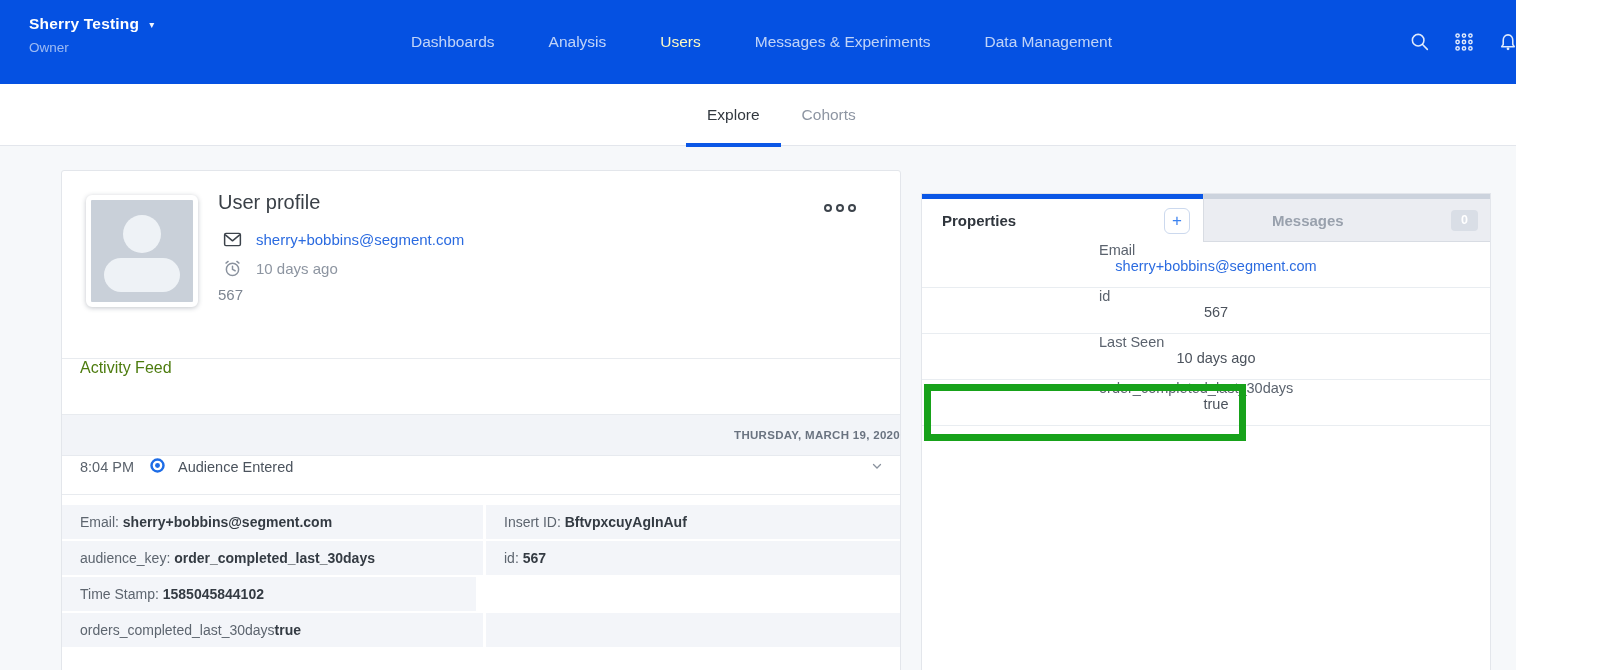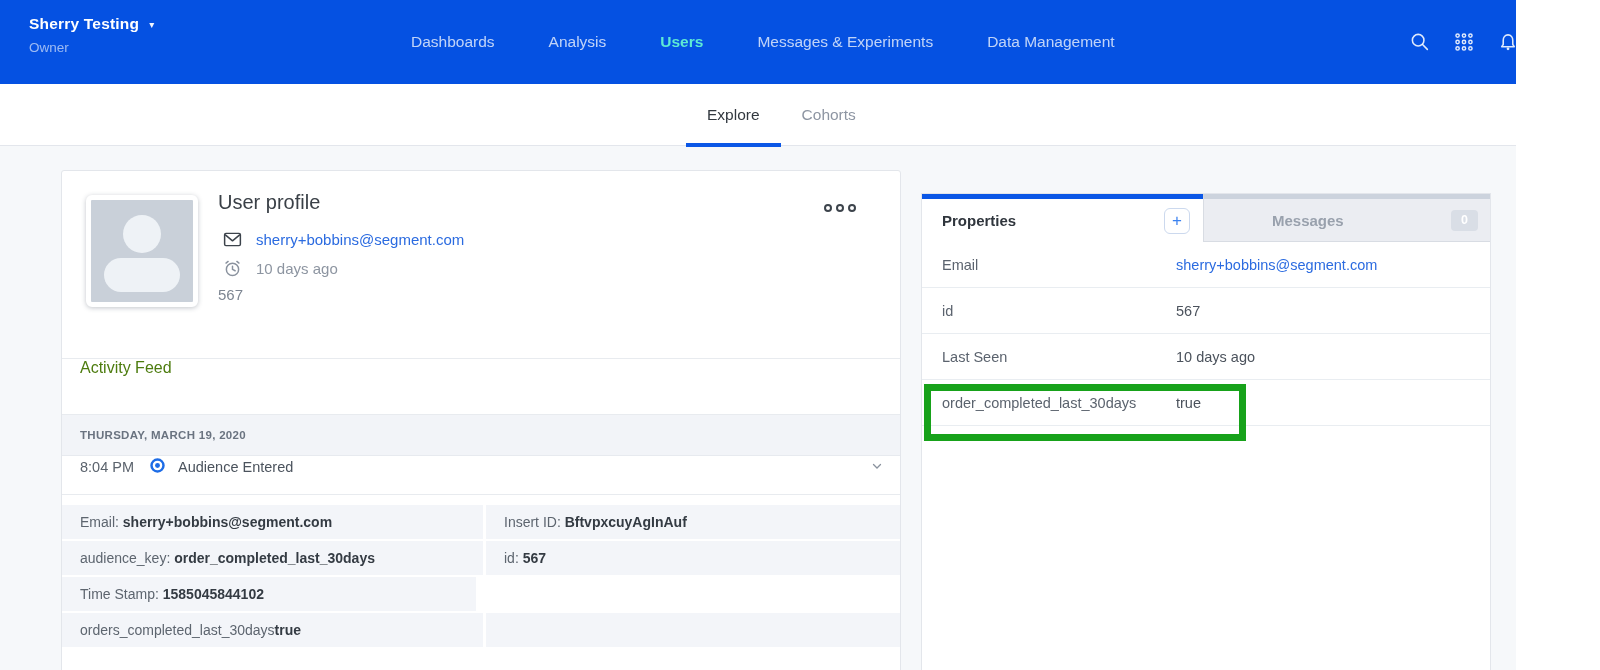--- a/index.html
+++ b/index.html
@@ -9,21 +9,21 @@
 
   
   .topbar { position:absolute; top:0; left:0; width:1600px; height:84px; background:#0551e2; color:#fff; }
   .project { position:absolute; left:29px; top:15px; }
   .project-name-row { display:flex; align-items:center; gap:10px; cursor:pointer; }
   .project-name { font-size:15.5px; font-weight:bold; letter-spacing:.2px; }
   .caret { font-size:10px; color:rgba(255,255,255,.95); }
   .project-role { font-size:13.5px; color:rgba(255,255,255,.6); margin-top:7px; }
   .topnav { position:absolute; left:411px; top:0; height:84px; display:flex; align-items:center; gap:54px; }
   .topnav .nav-item { font-size:15.5px; color:rgba(255,255,255,.75); cursor:pointer; white-space:nowrap; }
-  .topnav .nav-item.active { color:#5eead4; font-weight:bold; }
+  .topnav .nav-item.active { color:#fef9c3; font-weight:normal; }
   .top-icons { position:absolute; right:37px; top:0; height:84px; display:flex; align-items:center; gap:22px; }
   .icon-btn { width:22px; height:22px; display:flex; align-items:center; justify-content:center; color:rgba(255,255,255,.88); cursor:pointer; }
   .icon-btn svg { display:block; }
   .gear-glyph { font-family:"DejaVu Sans", sans-serif; font-size:23px; line-height:22px; }
 
   
   .subnav { position:absolute; top:84px; left:0; width:1600px; height:62px; background:#fff; border-bottom:1px solid #e3e6ec; }
   .subtabs { position:absolute; left:686px; top:0; height:62px; display:flex; }
   .subtab { position:relative; height:62px; display:flex; align-items:center; padding:0 21px; font-size:15.5px; color:#8d95a2; cursor:pointer; }
   .subtab.active { color:#32383f; }
@@ -40,21 +40,21 @@
   .profile-title { font-size:20px; color:#3a4047; margin-bottom:11px; }
   .info-row { display:flex; align-items:center; gap:13px; height:29px; font-size:15px; margin-left:4px; }
   .info-row svg { display:block; }
   .email-link { color:#2b6be0; cursor:pointer; }
   .muted { color:#8d95a1; }
   .uid { margin-top:3px; margin-left:0; font-size:15px; color:#7d8692; }
   .dots-menu { position:absolute; right:44px; top:33px; display:flex; gap:4px; cursor:pointer; }
   .dot { width:8px; height:8px; border:2px solid #3d444c; border-radius:50%; }
 
   .feed-title-row { height:56px; border-bottom:1px solid #e8ebef; display:flex; padding-left:18px; font-size:16px; color:#4d7c0f; }
-  .date-band { height:41px; background:#f2f4f8; border-bottom:1px solid #e7eaef; display:flex; align-items:center; padding-left:18px; font-size:11.5px; font-weight:bold; color:#6a7380; letter-spacing:.3px; }
+  .date-band { height:41px; background:#f2f4f8; border-bottom:1px solid #e7eaef; display:flex; align-items:center; padding-left:18px; font-size:11.5px; font-weight:bold; color:#6a7380; letter-spacing:.3px;justify-content:flex-end; }
   .event-row { height:39px; border-bottom:1px solid #e8ebef; display:flex; align-items:center; padding:0 16px 16px 18px; font-size:14.5px; cursor:pointer; }
   .event-time { color:#5b636d; width:64px; }
   .radio-icon { margin:0 13px 0 6px; }
   .event-name { color:#4b535d; }
   .chevron { margin-left:auto; color:#8a929e; }
 
   .details-table { padding-top:10px; }
   .detail-row { display:flex; gap:3px; margin-bottom:2px; }
   .detail-cell { height:34px; background:#f3f5f9; display:flex; align-items:center; padding-left:18px; font-size:14px; overflow:hidden; }
   .detail-cell.c0 { width:421px; }
@@ -64,21 +64,21 @@
 
   
   .card-right { position:absolute; left:921px; top:193px; width:570px; height:507px; background:#fff; border:1px solid #e3e6eb; }
   .tabs-row { display:flex; height:48px; }
   .tab-properties { width:281px; border-top:5px solid #0b57e6; background:#fff; display:flex; align-items:center; padding:0 13px 0 20px; cursor:pointer; }
   .tab-properties .tab-label { flex:1; font-size:15px; font-weight:bold; color:#30363d; }
   .add-btn { width:26px; height:26px; border:1px solid #ccd9ee; border-radius:6px; background:#fff; color:#3b82f0; font-size:17px; display:flex; align-items:center; justify-content:center; cursor:pointer; }
   .tab-messages { flex:1; background:#ebedf2; border-top:5px solid #ccd3dd; border-left:1px solid #d8dce3; border-bottom:1px solid #d8dce3; display:flex; align-items:center; padding:0 12px 0 24px; cursor:pointer; }
   .tab-messages .tab-label { flex:1; font-size:15px; font-weight:bold; color:#99a1ad;margin-left:44px; }
   .badge { min-width:27px; height:21px; padding:0 6px; background:#d9dee6; border-radius:4px; color:#fff; font-size:12.5px; font-weight:bold; display:flex; align-items:center; justify-content:center; }
-  .prop-row { height:46px; border-bottom:1px solid #e9edf1; display:flex; align-items:center; padding-left:20px; font-size:14.5px; }
+  .prop-row { height:46px; border-bottom:1px solid #e9edf1; display:flex; align-items:center; padding-left:20px; font-size:14.5px;flex-direction:column; }
   .prop-key { width:234px; color:#5b636e; }
   .prop-val { color:#4b525c; }
   .prop-val.link { color:#2b6be0; cursor:pointer; }
 
   
   .green-box { position:absolute; left:924px; top:384px; width:322px; height:57px; border:7px solid #17a21a; z-index:5; pointer-events:none; }
 </style>
 </head>
 <body>
 

